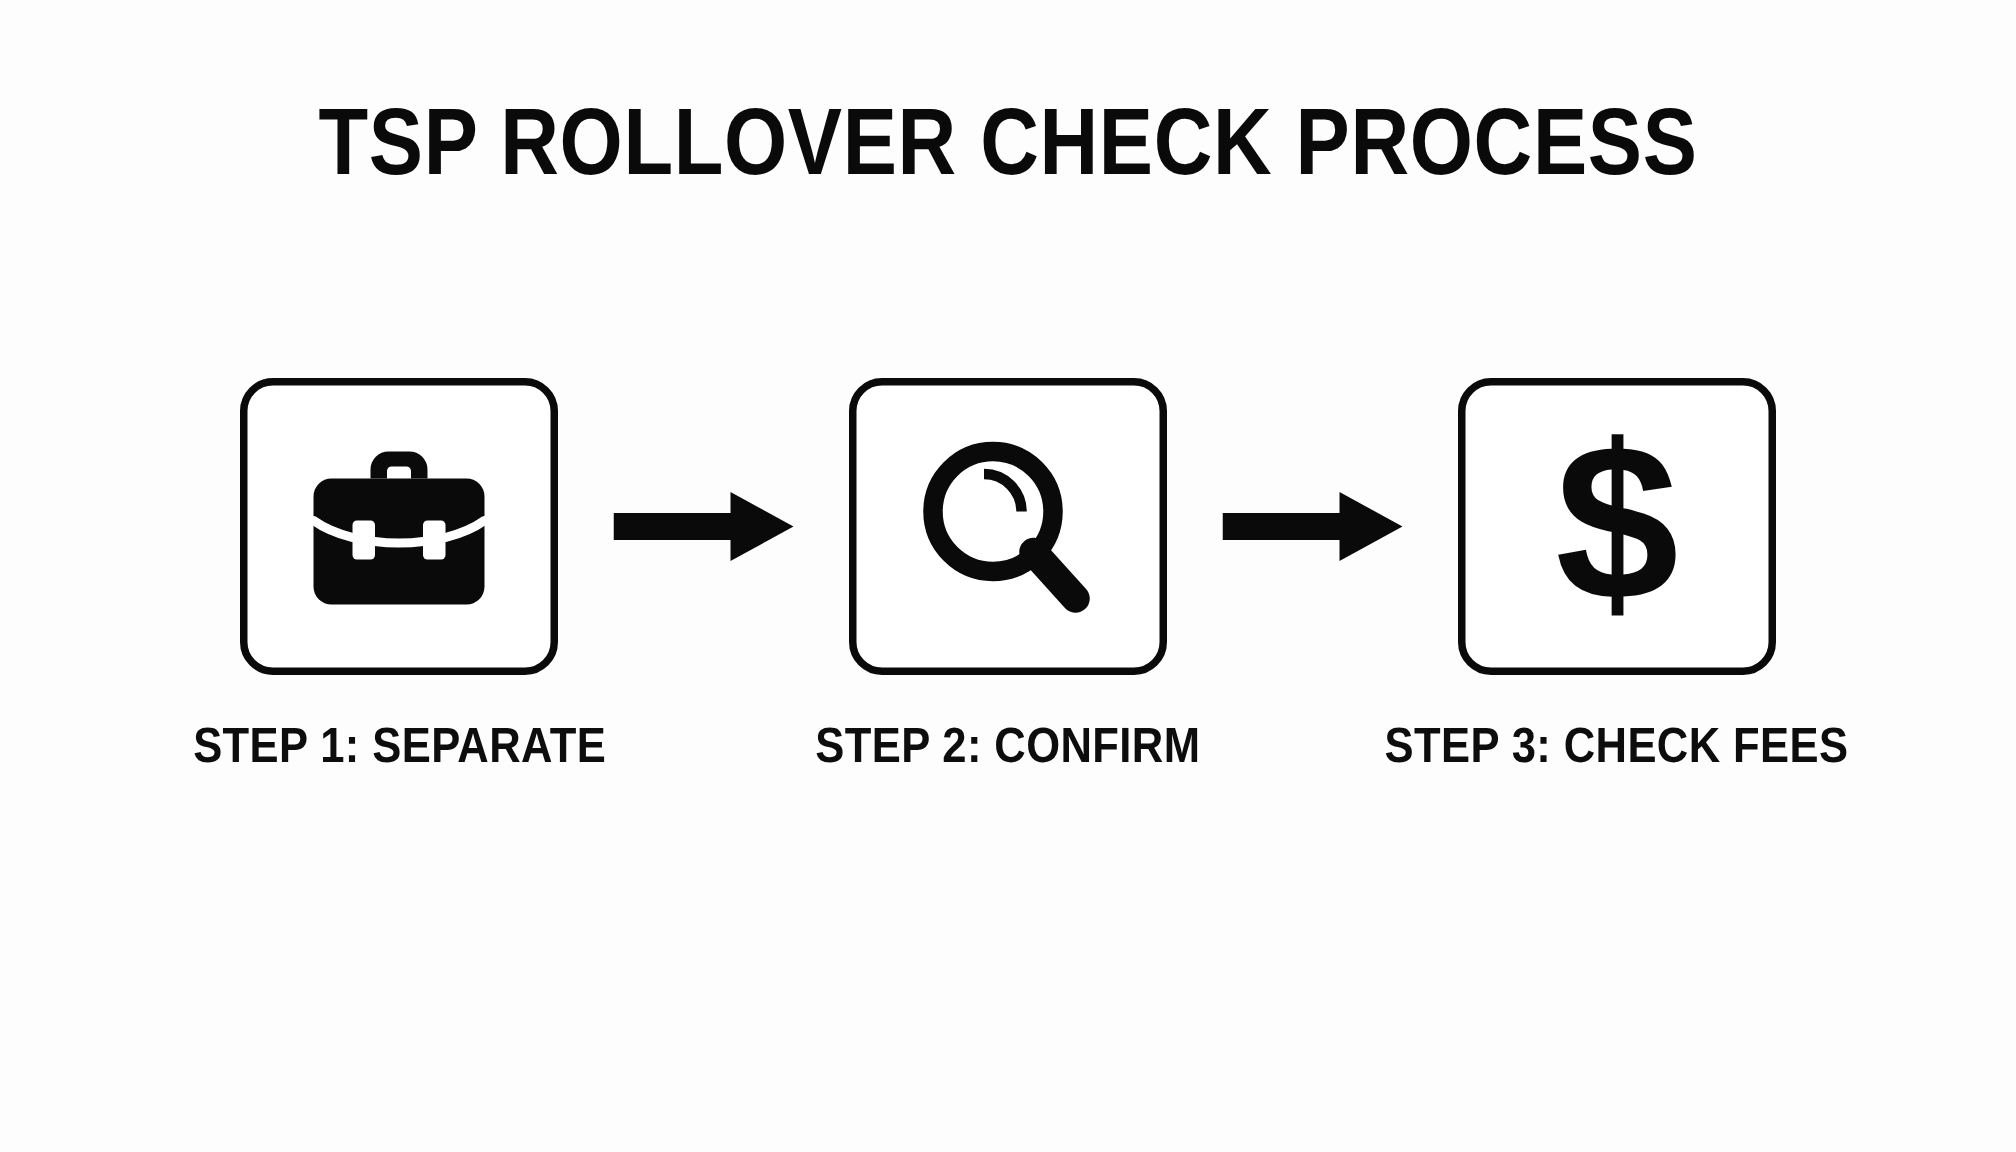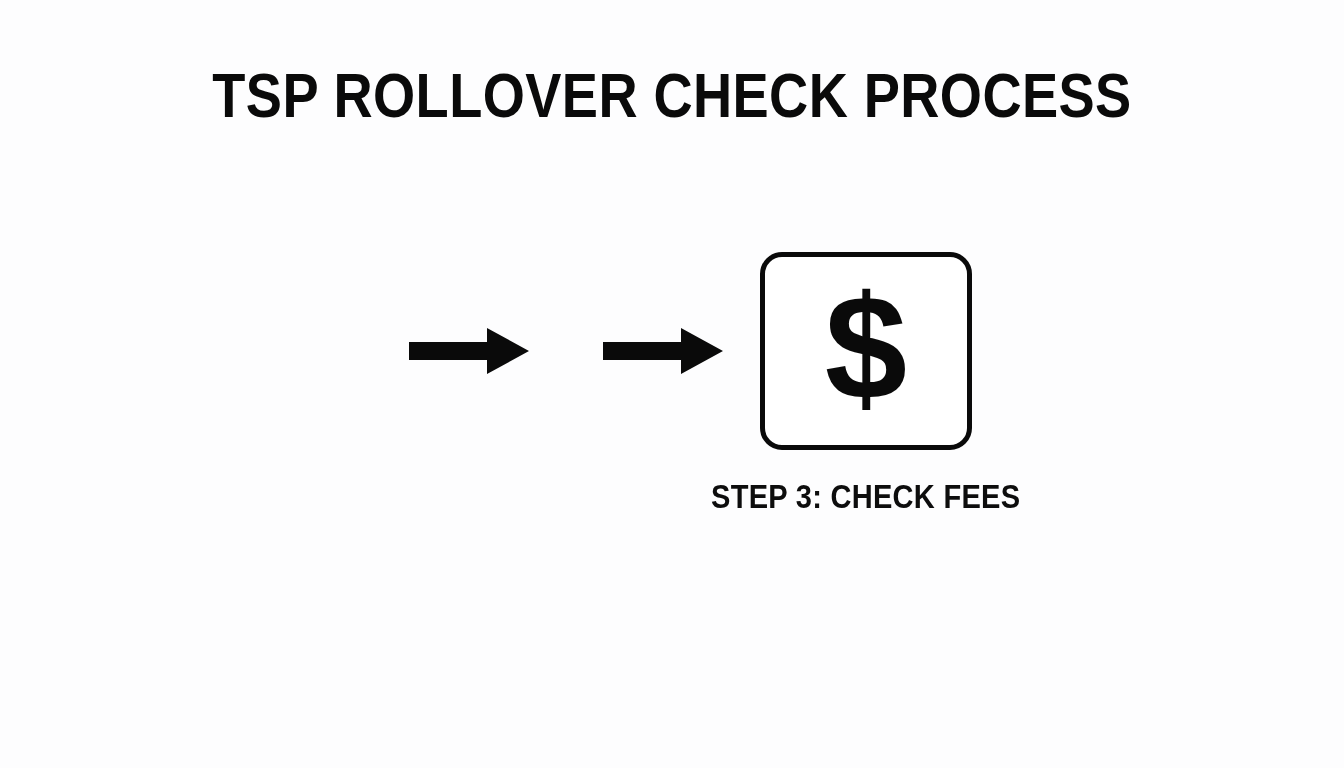--- a/index.html
+++ b/index.html
@@ -92,29 +92,62 @@
   }
   .arrow-cell svg { display:block; }
 </style>
 </head>
 <body>
 
 <div class="title">TSP ROLLOVER CHECK PROCESS</div>
 
 <div class="flow">
 
+  <div class="step">
+    <div class="icon-box">
+      <span>
+        <svg width="138" height="124" viewBox="0 0 138 124" aria-hidden="true">
+
+          <path d="M50 30 v-6 a12 12 0 0 1 12 -12 h14 a12 12 0 0 1 12 12 v6 h-11 v-5 a3 3 0 0 0 -3 -3 h-10 a3 3 0 0 0 -3 3 v5 z" fill="#0a0a0a"></path>
+
+          <rect x="12" y="30" width="114" height="84" rx="12" ry="12" fill="#0a0a0a"></rect>
+
+          <path d="M12 58 C 40 78, 98 78, 126 58" fill="none" stroke="#ffffff" stroke-width="6" stroke-linecap="round"></path>
+
+          <rect x="38" y="58" width="15" height="26" rx="3" ry="3" fill="#ffffff"></rect>
+          <rect x="85" y="58" width="15" height="26" rx="3" ry="3" fill="#ffffff"></rect>
+        </svg>
+      </span>
+    </div>
+    <div class="caption">STEP 1: SEPARATE</div>
+  </div>
 
   <div class="arrow-cell">
     <span>
       <svg width="120" height="50" viewBox="0 0 120 50" aria-hidden="true">
         <path d="M0 16 H78 V2 L120 25 L78 48 V34 H0 Z" fill="#0a0a0a"></path>
       </svg>
     </span>
   </div>
 
+  <div class="step">
+    <div class="icon-box">
+      <span>
+        <svg width="130" height="130" viewBox="0 0 130 130" aria-hidden="true">
+
+          <line x1="82" y1="82" x2="110" y2="113" stroke="#0a0a0a" stroke-width="19" stroke-linecap="round"></line>
+
+          <circle cx="55" cy="55" r="40" fill="none" stroke="#0a0a0a" stroke-width="13"></circle>
+
+          <path d="M49 30 A 25 25 0 0 1 74 55" fill="none" stroke="#0a0a0a" stroke-width="7" stroke-linecap="butt"></path>
+        </svg>
+      </span>
+    </div>
+    <div class="caption">STEP 2: CONFIRM</div>
+  </div>
 
   <div class="arrow-cell">
     <span>
       <svg width="120" height="50" viewBox="0 0 120 50" aria-hidden="true">
         <path d="M0 16 H78 V2 L120 25 L78 48 V34 H0 Z" fill="#0a0a0a"></path>
       </svg>
     </span>
   </div>
 
   <div class="step">

